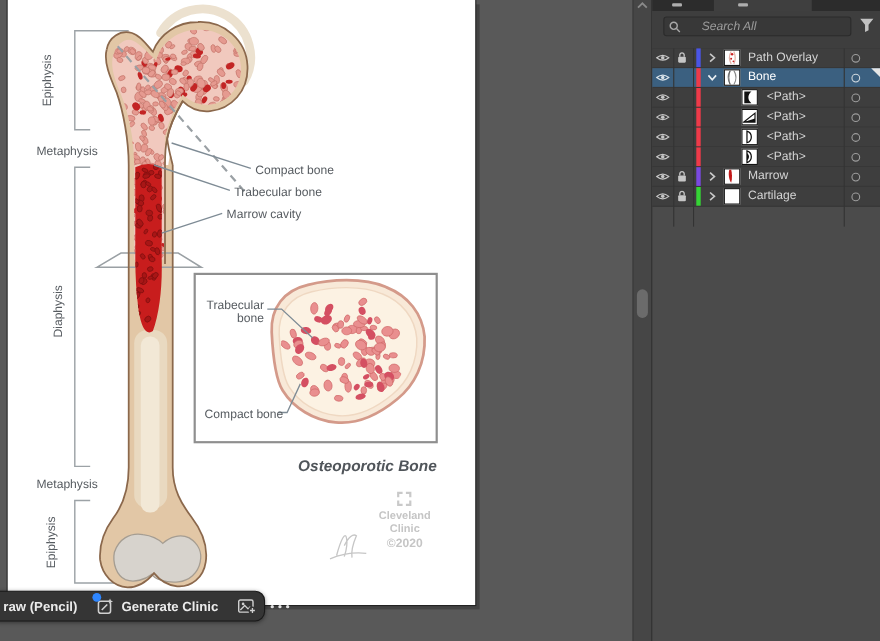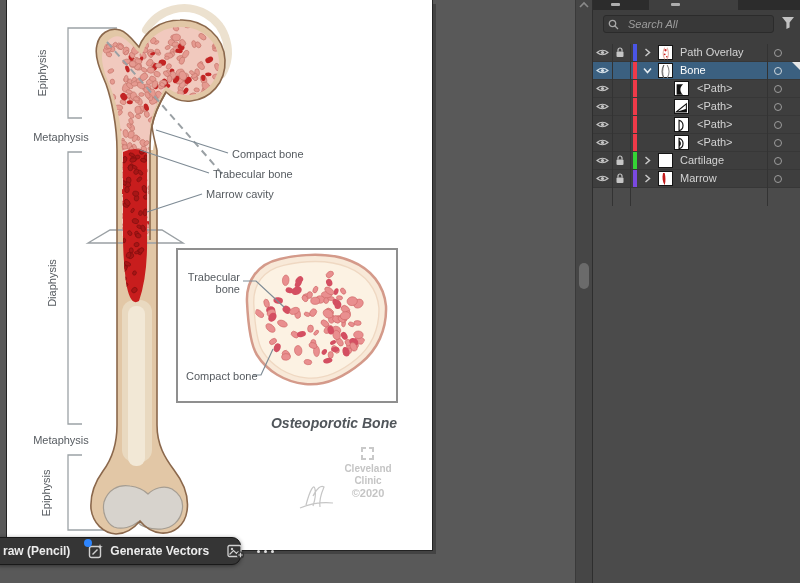--- a/index.html
+++ b/index.html
@@ -18,21 +18,21 @@
   .vscroll .upchev{position:absolute;left:2px;top:1px;}
 
   
   .panel{position:absolute;left:592px;top:0;width:208px;height:583px;background:#4b4b4b;border-left:1px solid #2e2e2e;box-sizing:border-box;}
   .tabstrip{position:absolute;left:0;top:0;width:208px;height:10px;background:#2c2c2c;}
   .tabstrip .tab-active{position:absolute;left:56px;top:0;width:89px;height:10px;background:#3f3f3f;}
   .tabstrip .tabmark{position:absolute;top:3px;width:9px;height:3px;background:#aeaeae;border-radius:1px;}
   .phead{position:absolute;left:0;top:10px;width:208px;height:34px;background:#3e3e3e;border-bottom:1px solid #333;}
   .searchfield{position:absolute;left:10px;top:5px;width:171px;height:18px;background:#383838;border:1px solid #2b2b2b;border-radius:3px;
     display:flex;align-items:center;box-sizing:border-box;padding:0 4px;}
-  .searchfield .ph{font-style:italic;font-size:11px;color:#9c9c9c;margin-left:9px;white-space:nowrap;}
+  .searchfield .ph{font-style:italic;font-size:11px;color:#9c9c9c;margin-left:19px;white-space:nowrap;}
   .funnel{position:absolute;left:188px;top:6px;width:14px;height:14px;}
 
   .rows{position:absolute;left:0;top:44px;width:208px;}
   .lrow{position:relative;height:18px;background:#3e3e3e;border-bottom:1px solid #373737;box-sizing:border-box;}
   .lrow.sel{background:#3b6080;}
   .lrow .eye{position:absolute;left:3px;top:4px;width:13px;height:9px;}
   .lrow .lock{position:absolute;left:22px;top:3px;width:10px;height:11px;}
   .lrow .cbar{position:absolute;left:40px;top:0;width:4px;height:17px;}
   .lrow .disc{position:absolute;left:50px;top:4px;width:9px;height:9px;}
   .lrow .thumb{position:absolute;top:1px;width:15px;height:15px;background:#fff;border:1px solid #141414;box-sizing:border-box;}
@@ -584,21 +584,21 @@
     <div class="seg1 tlabel">raw (Pencil)</div>
     <div class="tdiv"></div>
     <div class="genicon">
       <svg width="16" height="16" viewBox="0 0 16 16">
         <rect x="1.5" y="3.5" width="11" height="11" rx="2" fill="none" stroke="#d0d0d0" stroke-width="1.4"></rect>
         <path d="M4.5,11.5 L9.5,6.5" stroke="#d0d0d0" stroke-width="1.4"></path>
         <path d="M12,1 l0.8,2 2,0.8 -2,0.8 -0.8,2 -0.8,-2 -2,-0.8 2,-0.8 z" fill="#d0d0d0"></path>
       </svg>
       <span class="bluedot"></span>
     </div>
-    <div class="tlabel" style="margin-right:10px;">Generate Vectors</div>
+    <div class="tlabel" style="margin-right:10px;">Generate Clinic</div>
     <div class="tdiv"></div>
     <div class="imgicon">
       <svg width="18" height="15" viewBox="0 0 18 15">
         <rect x="1" y="1.5" width="13" height="11" rx="1.5" fill="none" stroke="#d0d0d0" stroke-width="1.3"></rect>
         <circle cx="5" cy="5" r="1.2" fill="#d0d0d0"></circle>
         <path d="M2.5,10.5 L6.5,6.5 L9.5,9.5 L11.5,7.5" fill="none" stroke="#d0d0d0" stroke-width="1.2"></path>
         <circle cx="13.5" cy="11" r="3.6" fill="#353535"></circle>
         <path d="M13.5,8.8 v4.4 M11.3,11 h4.4" stroke="#d0d0d0" stroke-width="1.2"></path>
       </svg>
     </div>
@@ -748,50 +748,50 @@
 
       <div class="lrow">
         <svg class="eye" viewBox="0 0 13 9">
             <path d="M1,4.5 Q6.5,0 12,4.5 Q6.5,9 1,4.5 Z" fill="none" stroke="#c6c6c6" stroke-width="1.1"></path>
             <circle cx="6.5" cy="4.5" r="1.6" fill="#c6c6c6"></circle>
           </svg>
         <svg class="lock" viewBox="0 0 10 11">
             <rect x="1.5" y="4.5" width="7" height="5.5" rx="1" fill="#c6c6c6"></rect>
             <path d="M3,4.5 V3 a2,2 0 0 1 4,0 V4.5" fill="none" stroke="#c6c6c6" stroke-width="1.2"></path>
           </svg>
-        <span class="cbar" style="background: rgb(53, 212, 53);"></span>
-        <svg class="disc" viewBox="0 0 9 9">
-            <path d="M2.5,1 L6.5,4.5 L2.5,8" fill="none" stroke="#c8c8c8" stroke-width="1.5"></path>
-          </svg>
-        <span class="thumb t-parent"></span>
-        <span class="llabel lab-parent">Cartilage</span>
-        <span class="target"></span>
-      </div>
-
-      <div class="lrow">
-        <svg class="eye" viewBox="0 0 13 9">
-            <path d="M1,4.5 Q6.5,0 12,4.5 Q6.5,9 1,4.5 Z" fill="none" stroke="#c6c6c6" stroke-width="1.1"></path>
-            <circle cx="6.5" cy="4.5" r="1.6" fill="#c6c6c6"></circle>
-          </svg>
-        <svg class="lock" viewBox="0 0 10 11">
-            <rect x="1.5" y="4.5" width="7" height="5.5" rx="1" fill="#c6c6c6"></rect>
-            <path d="M3,4.5 V3 a2,2 0 0 1 4,0 V4.5" fill="none" stroke="#c6c6c6" stroke-width="1.2"></path>
-          </svg>
         <span class="cbar" style="background: rgb(122, 73, 224);"></span>
         <svg class="disc" viewBox="0 0 9 9">
             <path d="M2.5,1 L6.5,4.5 L2.5,8" fill="none" stroke="#c8c8c8" stroke-width="1.5"></path>
           </svg>
         <span class="thumb t-parent">
           <svg width="13" height="13" viewBox="0 0 16 16">
               <path d="M5,0 C3.5,5 4.5,11 7,15 C8.5,10 8,4 7,0 Z" fill="#c21a1a"></path>
             </svg>
         </span>
         <span class="llabel lab-parent">Marrow</span>
         <span class="target"></span>
       </div>
+
+      <div class="lrow">
+        <svg class="eye" viewBox="0 0 13 9">
+            <path d="M1,4.5 Q6.5,0 12,4.5 Q6.5,9 1,4.5 Z" fill="none" stroke="#c6c6c6" stroke-width="1.1"></path>
+            <circle cx="6.5" cy="4.5" r="1.6" fill="#c6c6c6"></circle>
+          </svg>
+        <svg class="lock" viewBox="0 0 10 11">
+            <rect x="1.5" y="4.5" width="7" height="5.5" rx="1" fill="#c6c6c6"></rect>
+            <path d="M3,4.5 V3 a2,2 0 0 1 4,0 V4.5" fill="none" stroke="#c6c6c6" stroke-width="1.2"></path>
+          </svg>
+        <span class="cbar" style="background: rgb(53, 212, 53);"></span>
+        <svg class="disc" viewBox="0 0 9 9">
+            <path d="M2.5,1 L6.5,4.5 L2.5,8" fill="none" stroke="#c8c8c8" stroke-width="1.5"></path>
+          </svg>
+        <span class="thumb t-parent"></span>
+        <span class="llabel lab-parent">Cartilage</span>
+        <span class="target"></span>
+      </div>
     </div>
 
     <div class="coldiv" style="left:19px"></div>
     <div class="coldiv" style="left:37px"></div>
     <div class="coldiv" style="left:174px"></div>
   </div>
 
 </div>
 
 </body></html>

